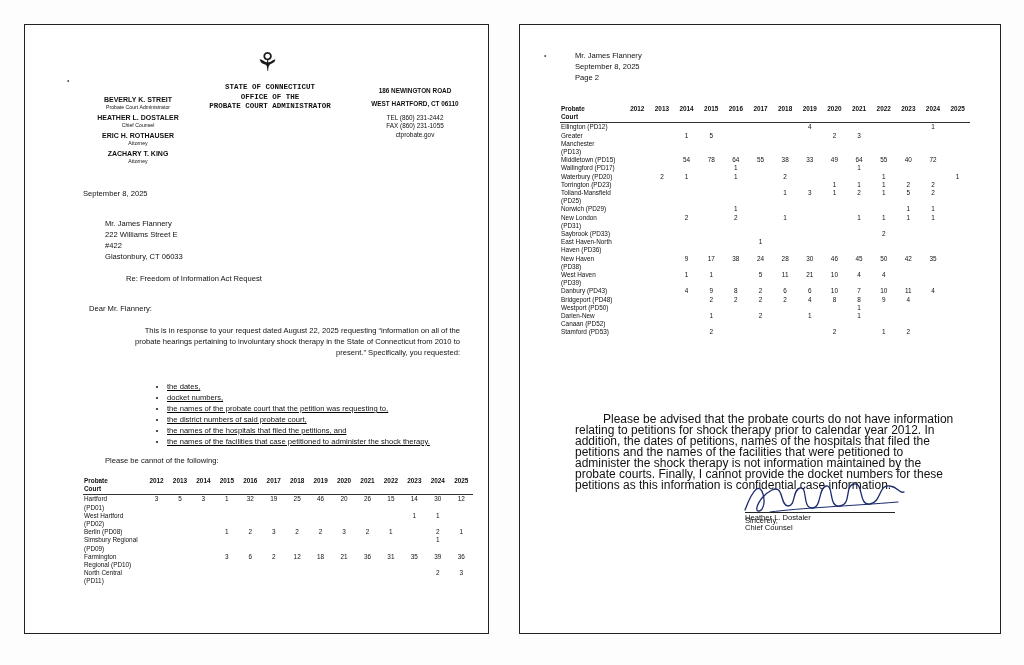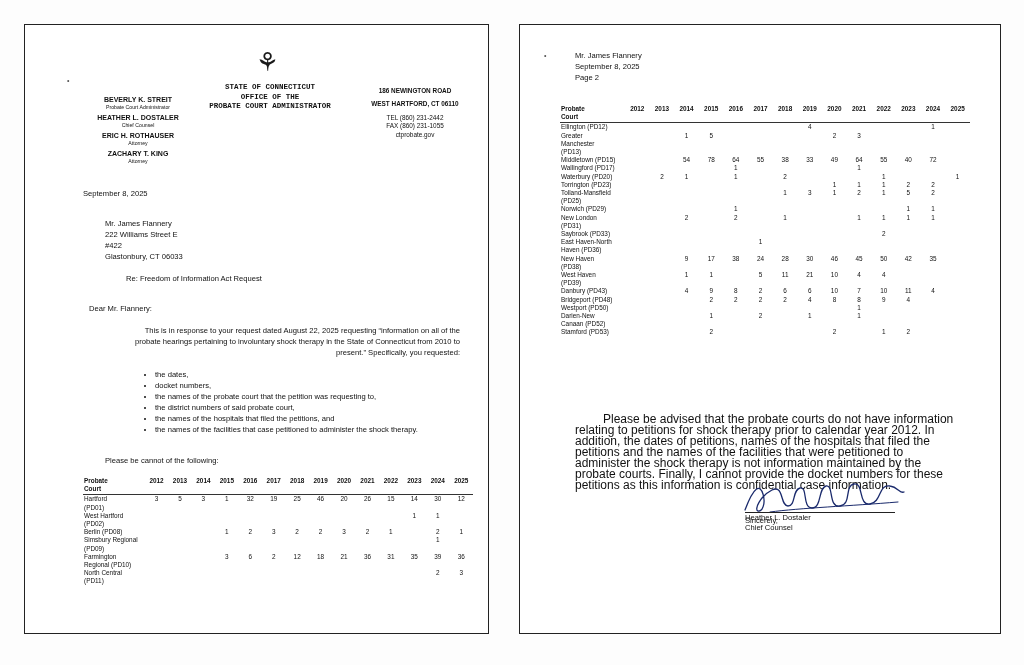--- a/index.html
+++ b/index.html
@@ -73,21 +73,21 @@
   
   .body-text { position: absolute; color: #111; font-size: 7.6px; line-height: 11px; }
   .b-date  { left: 58px; top: 163px; }
   .b-addr  { left: 80px; top: 193px; }
   .b-re    { left: 80px; top: 248px; margin-left: 21px; }
   .b-dear  { left: 64px; top: 278px; }
   .b-p1    { left: 80px; top: 300px; width: 355px; text-indent: 28px; text-align: right; }
   .b-lead  { left: 80px; top: 430px; }
   .bullets { position: absolute; left: 110px; top: 340px; width: 340px; }
   .bullets li { font-size: 7.6px; line-height: 11px; color: #111; margin: 0; padding: 0; }
-  .bullets ul { margin: 4px; padding-left: 16px; }
+  .bullets ul { margin: 16px; padding-left: 16px; text-decoration: underline; }
 
   
   .tbl { position: absolute; border-collapse: collapse; color: #111; }
   .tbl td, .tbl th { font-size: 6.4px; line-height: 8.2px; padding: 0 1px; vertical-align: top; }
   .tbl .court { text-align: left; width: 56px; white-space: pre-line; }
   .tbl .num { text-align: center; width: 20px; }
   .tbl thead th { font-weight: bold; border-bottom: 1px solid #333; padding-bottom: 1px; }
   .tbl thead th.court { text-align: left; }
 
   #tbl1 { left: 58px; top: 452px; width: 390px; }

